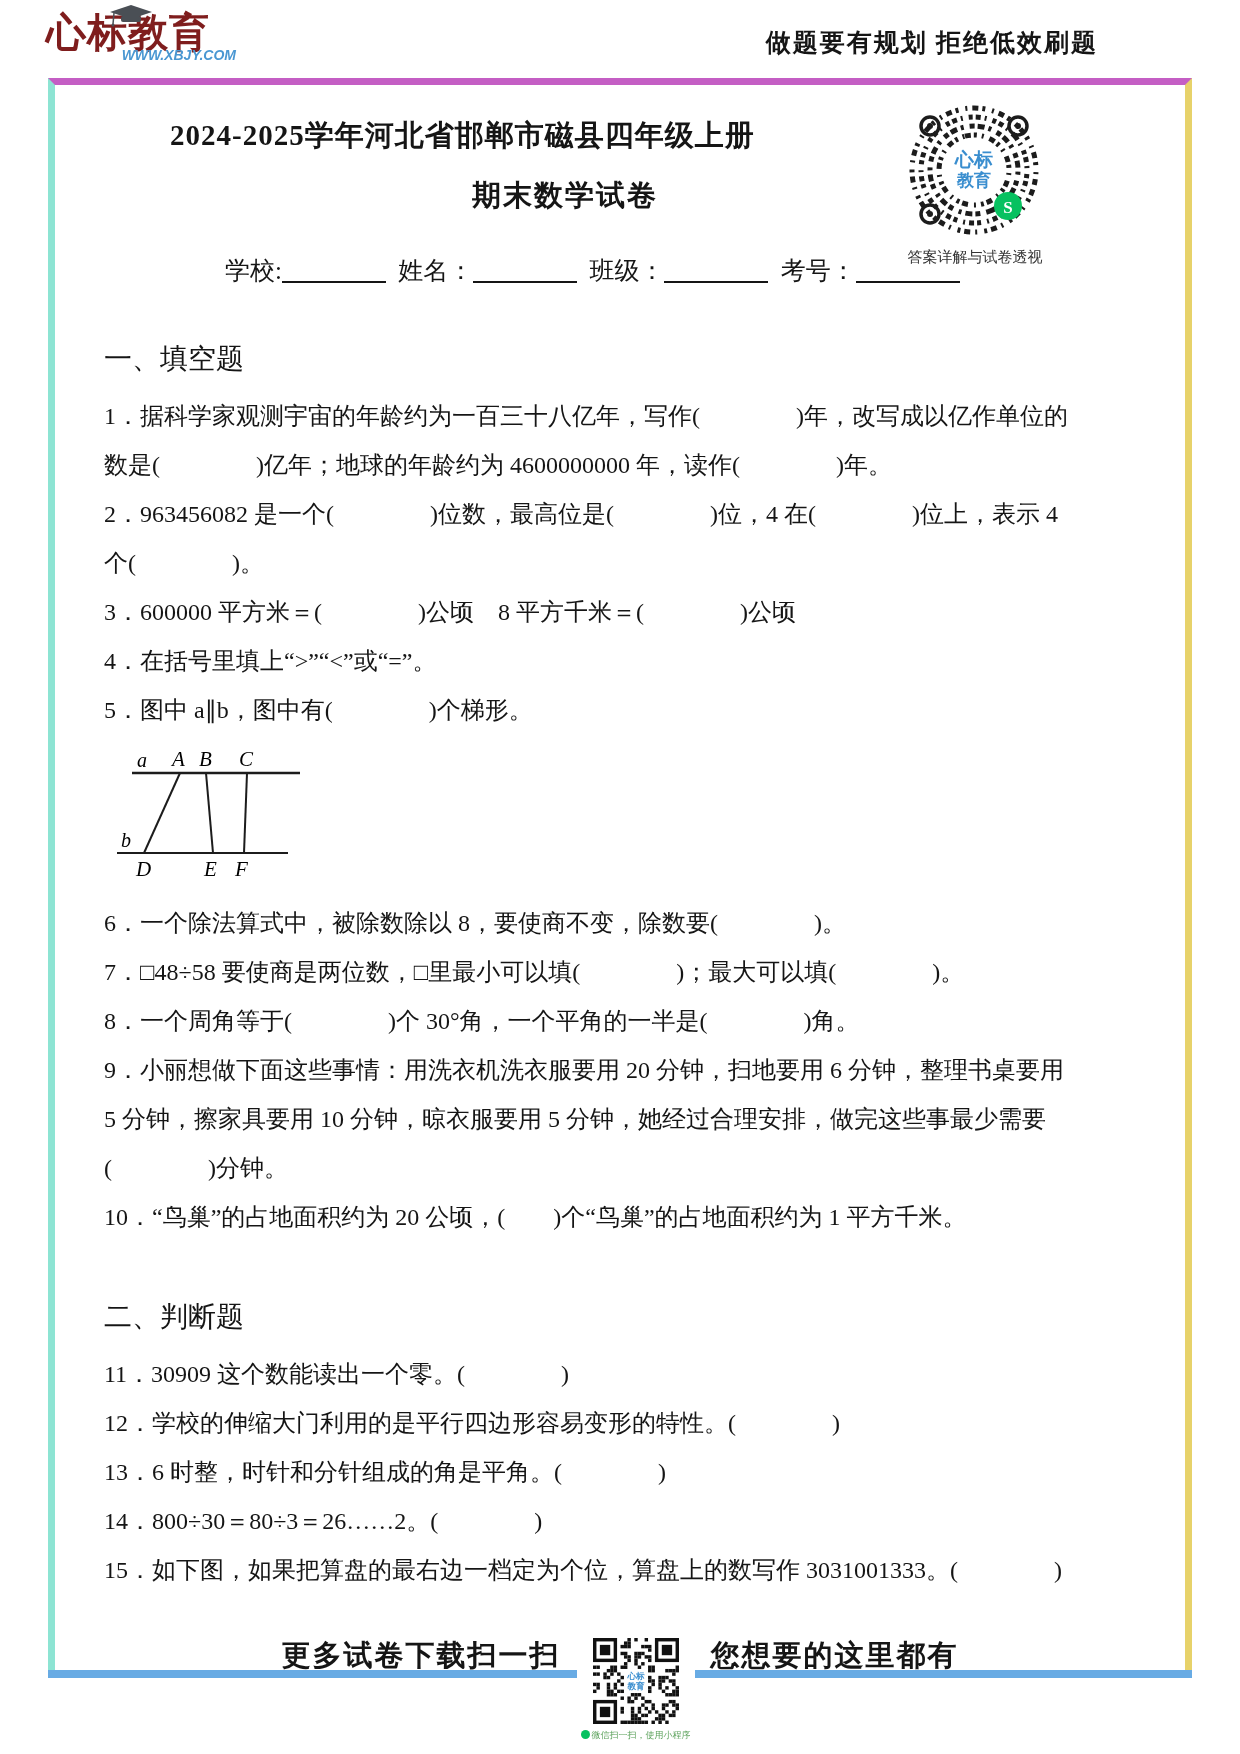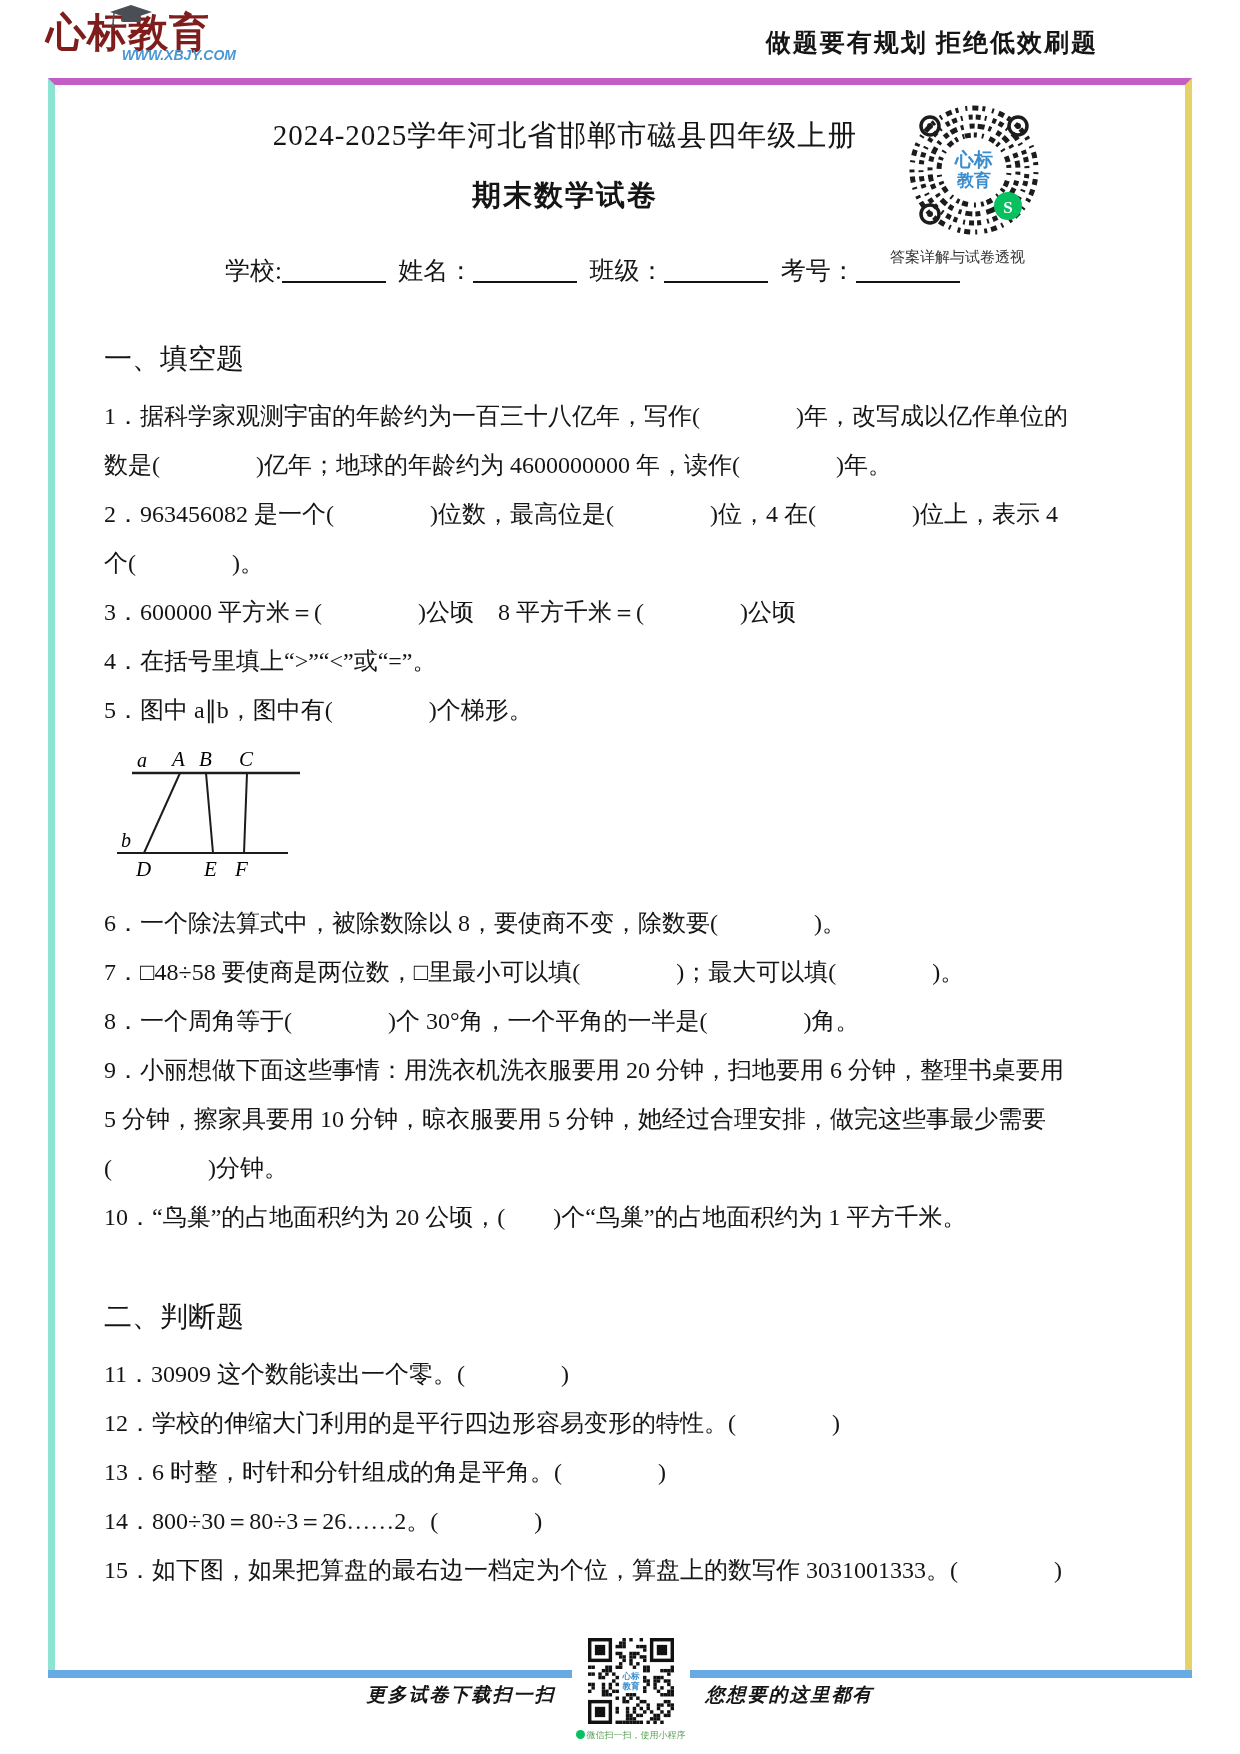--- a/index.html
+++ b/index.html
@@ -12,39 +12,39 @@
   .logo-url{font-family:"Liberation Sans",sans-serif;font-style:italic;font-weight:bold;font-size:14px;color:#4a97d2;text-align:right;margin-top:-7px;}
   .cap-icon{position:absolute;left:62px;top:-7px;}
   .slogan{position:absolute;top:26px;right:142px;font-size:25px;font-weight:600;letter-spacing:2px;}
 
   
   .frame{position:absolute;left:48px;top:78px;width:1144px;height:1596px;box-sizing:border-box;
          border-top:7px solid #c45ec4;border-left:7px solid #8de4d3;border-right:7px solid #e7d26a;}
   .bottom-line{position:absolute;left:48px;top:1670px;width:1144px;height:8px;background:#68abe4;}
 
   
-  .title1{position:absolute;top:116px;left:170px;width:790px;text-align:center;font-size:29px;font-weight:normal;letter-spacing:1px;}
+  .title1{position:absolute;top:116px;left:170px;width:790px;text-align:left;font-size:29px;font-weight:bold;letter-spacing:1px;}
   .title2{position:absolute;top:176px;left:170px;width:790px;text-align:center;font-size:29px;font-weight:bold;letter-spacing:2px;}
   .answer-qr{position:absolute;left:902px;top:100px;width:145px;height:145px;}
-  .answer-qr-caption{position:absolute;left:890px;top:248px;width:170px;font-family:"Liberation Sans",sans-serif;font-size:15px;color:#333;}
+  .answer-qr-caption{position:absolute;left:890px;top:248px;width:170px;text-align:center;font-family:"Liberation Sans",sans-serif;font-size:15px;color:#333;}
 
   
   .form-line{position:absolute;top:254px;left:225px;width:700px;font-size:25px;white-space:nowrap;}
   .blank{display:inline-block;width:104px;border-bottom:2px solid #151515;height:24px;vertical-align:-4px;margin-right:6px;}
 
   
   .content{position:absolute;left:104px;top:340px;width:1012px;}
   .sec-head{font-family:"Liberation Sans",sans-serif;font-weight:normal;font-size:28px;margin:0 0 14px 0;}
   .qline{font-size:24px;line-height:49px;margin:0;white-space:pre-wrap;}
   .figure{margin:6px 0 2px 0;}
   .sec2-head{margin-top:56px;}
 
   
   .footer{position:absolute;top:1636px;left:0;width:1240px;display:flex;justify-content:center;align-items:flex-start;gap:16px;}
-  .footer-text{font-size:19px;font-weight:600;margin-top:46px;letter-spacing:2px;font-style:italic;}
+  .footer-text{font-size:29px;font-weight:600;letter-spacing:2px;}
   .qrbox{background:#fff;padding:2px 4px;text-align:center;}
   .qr-mini-caption{font-family:"Liberation Sans",sans-serif;font-size:9px;color:#58a058;white-space:nowrap;margin-top:1px;}
   .wx-dot{display:inline-block;width:9px;height:9px;border-radius:50%;background:#07c160;vertical-align:-1px;margin-right:2px;}
 
   svg text{font-family:"Liberation Serif",serif;}
 </style>
 </head>
 <body>
 
 <div class="page">

